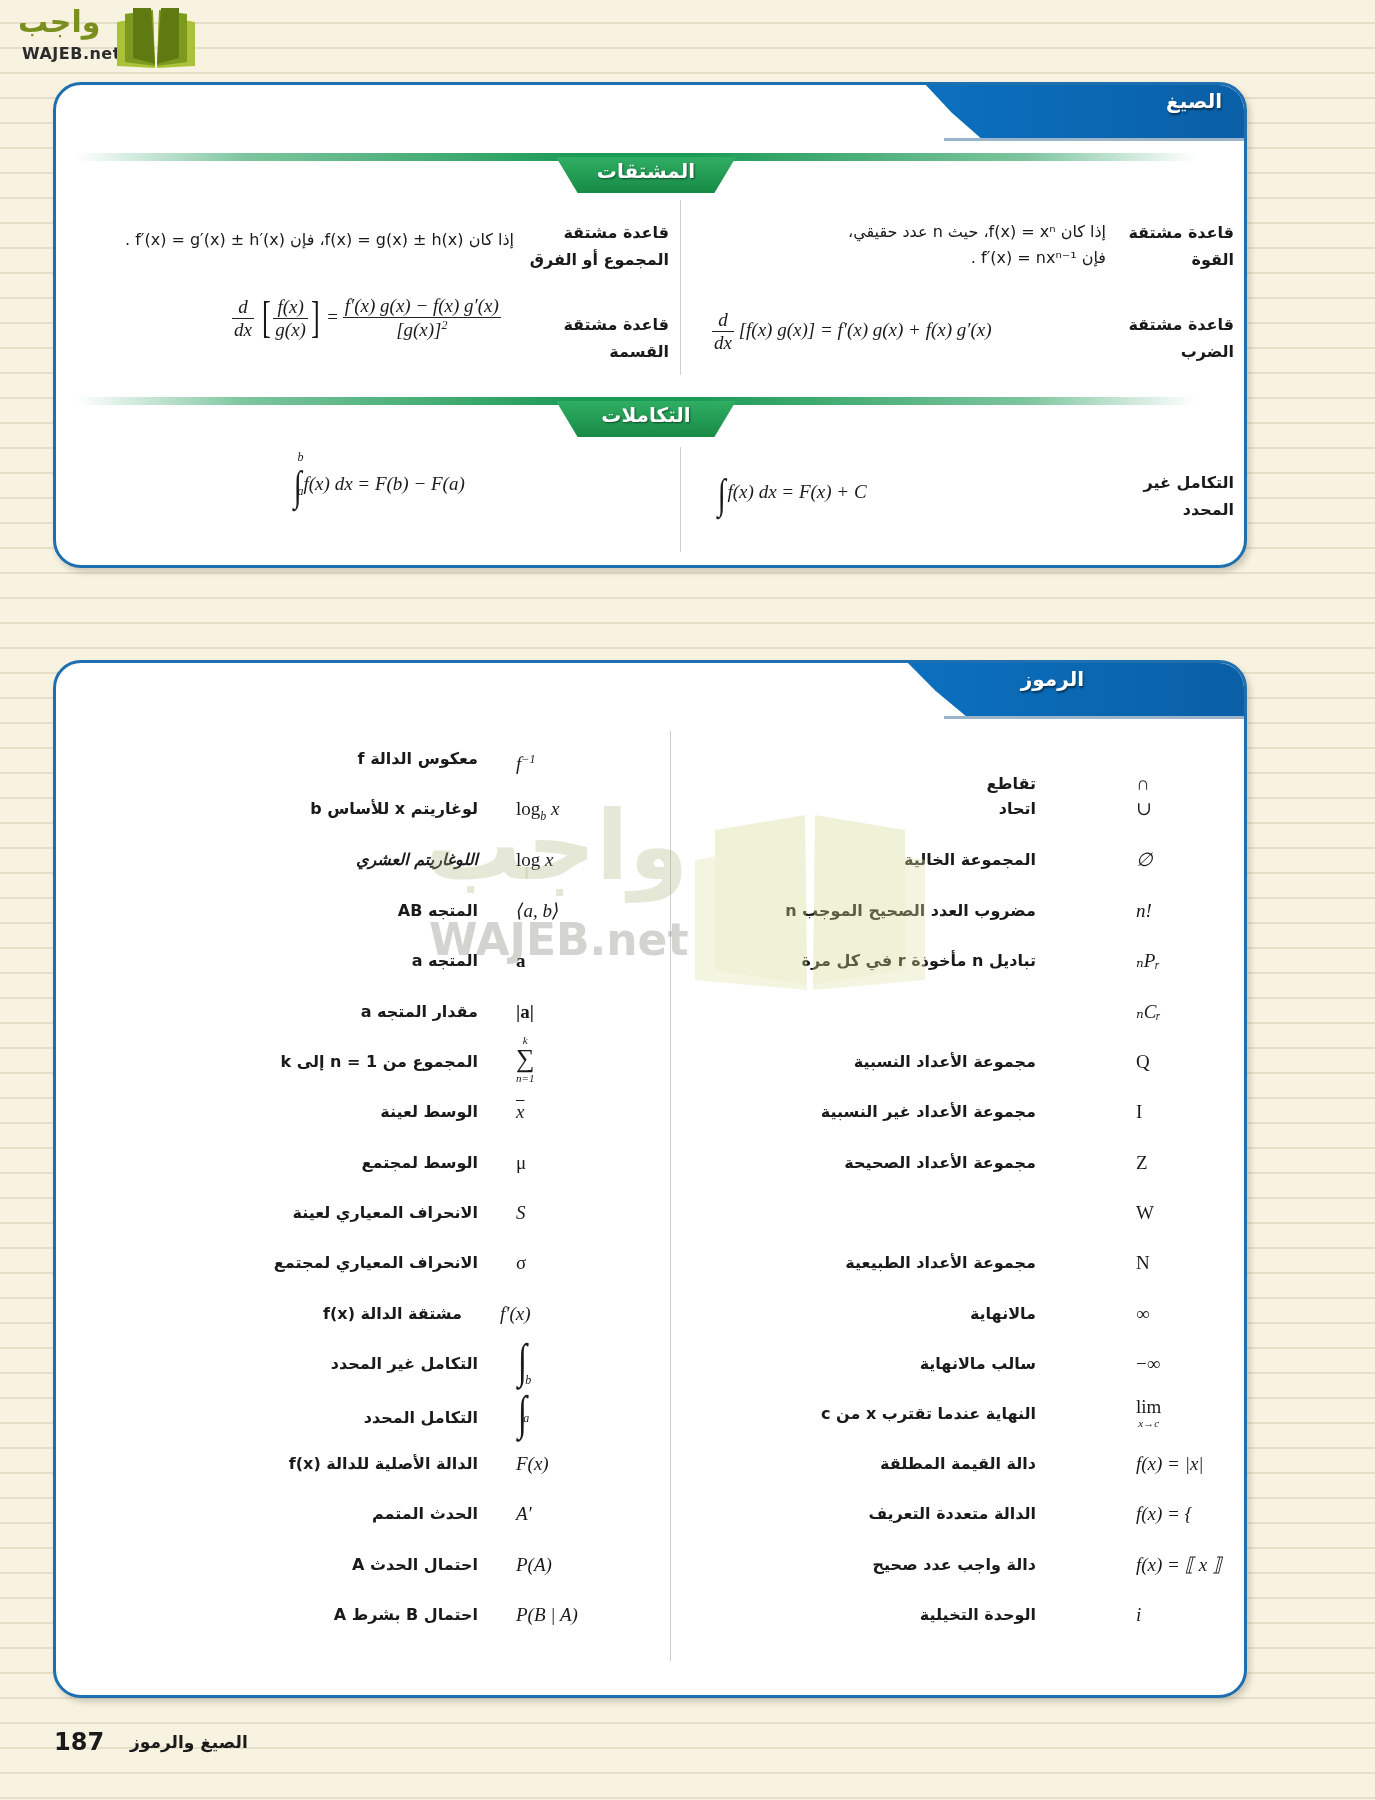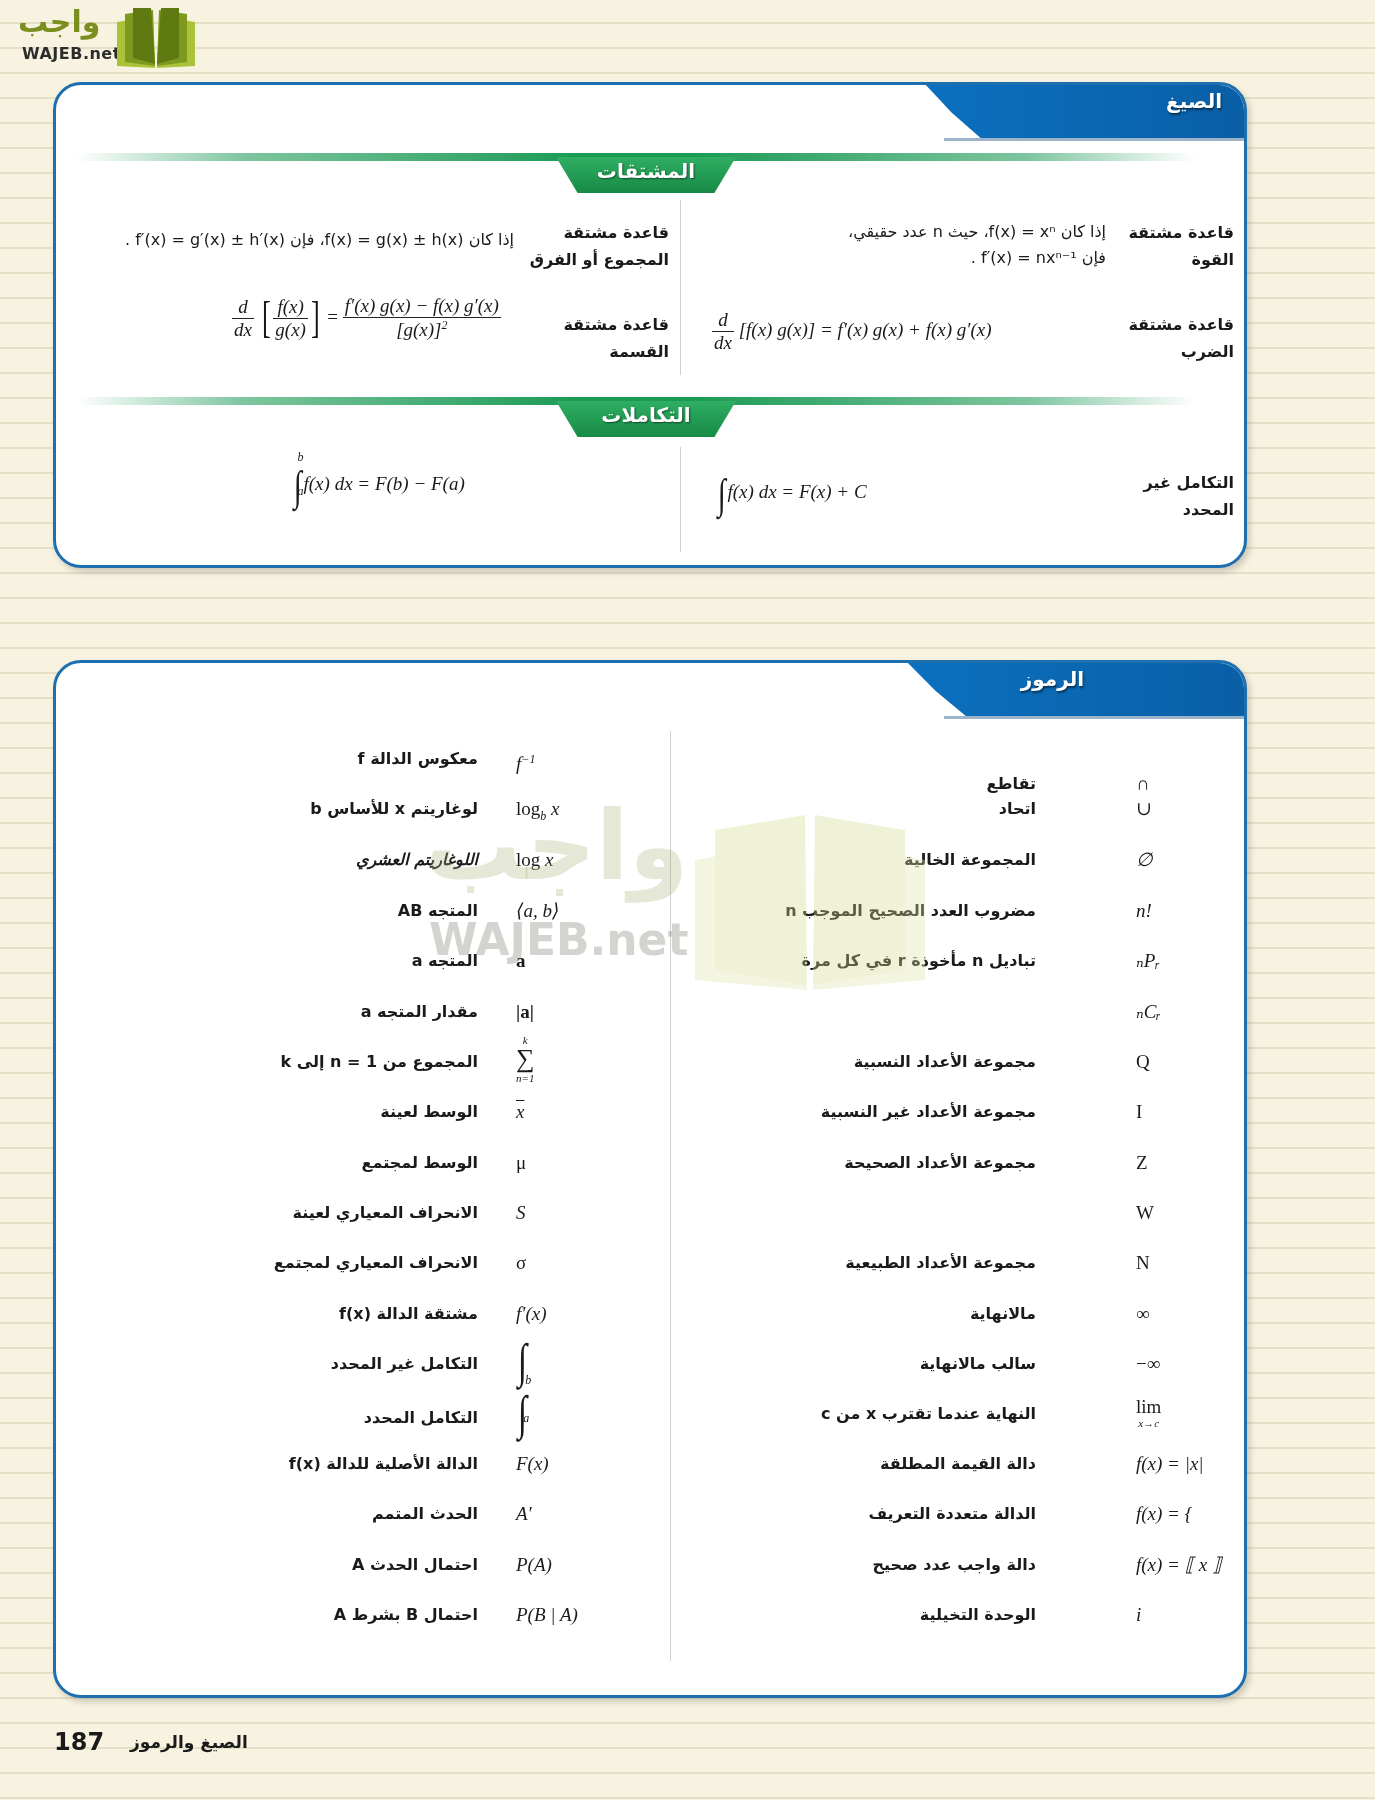--- a/index.html
+++ b/index.html
@@ -267,21 +267,21 @@
       <span class="sym-glyph math" style="left:300px; font-style:normal;">μ</span>
     </div>
     <div class="sym-row" style="left:160px; width:420px; top:535px;">
       <span class="sym-label" style="right:158px; width:300px;">الانحراف المعياري لعينة</span>
       <span class="sym-glyph math" style="left:300px;">S</span>
     </div>
     <div class="sym-row" style="left:160px; width:420px; top:585px;">
       <span class="sym-label" style="right:158px; width:300px;">الانحراف المعياري لمجتمع</span>
       <span class="sym-glyph math" style="left:300px; font-style:normal;">σ</span>
     </div>
-    <div class="sym-row" style="left:160px; width:420px; top:636px;">
+    <div class="sym-row" style="left:144px; width:420px; top:636px;">
       <span class="sym-label" style="right:158px; width:300px;">مشتقة الدالة f(x)</span>
       <span class="sym-glyph math" style="left:300px;">f′(x)</span>
     </div>
     <div class="sym-row" style="left:160px; width:420px; top:686px;">
       <span class="sym-label" style="right:158px; width:300px;">التكامل غير المحدد</span>
       <span class="sym-glyph math" style="left:300px; top:-12px;"><span class="int" style="font-size:48px;">∫</span></span>
     </div>
     <div class="sym-row" style="left:160px; width:420px; top:740px;">
       <span class="sym-label" style="right:158px; width:300px;">التكامل المحدد</span>
       <span class="sym-glyph math" style="left:300px; top:-14px;"><span class="int" style="font-size:48px;">∫</span><sub style="margin-left:-6px;">a</sub><sup style="position:relative; top:-26px; margin-left:-4px;">b</sup></span>

